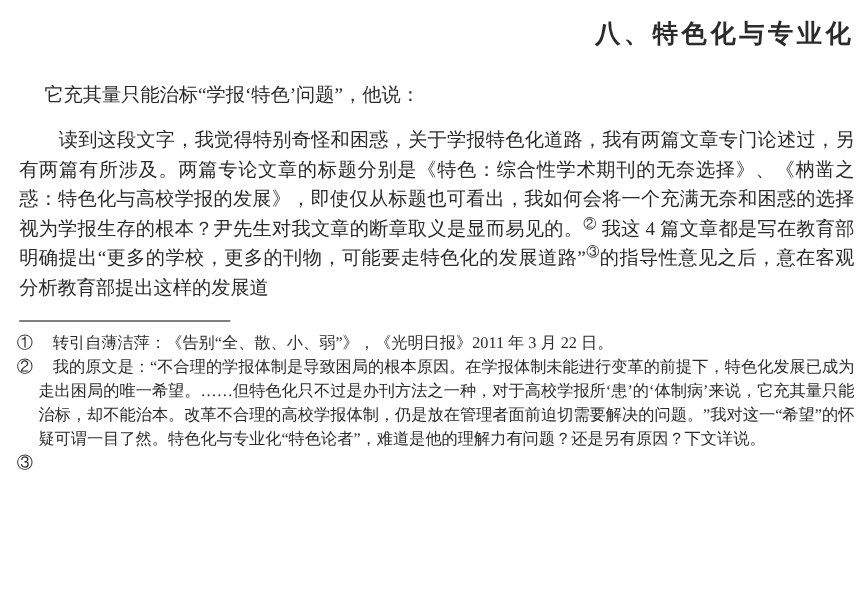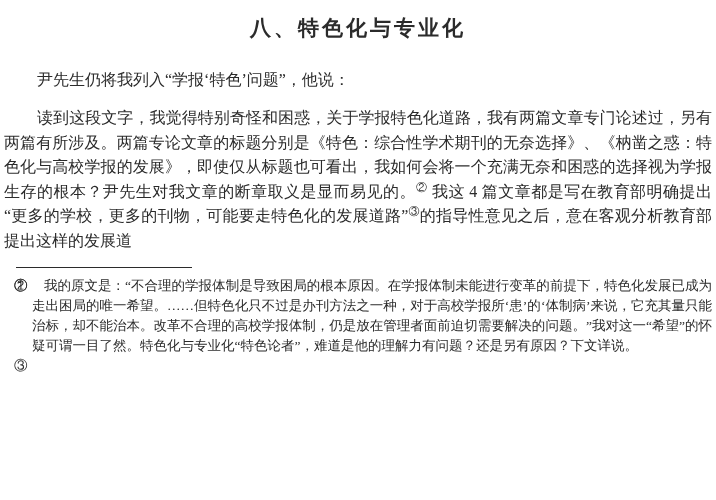--- a/index.html
+++ b/index.html
@@ -15,21 +15,21 @@
     color: #2b2b2b;
     font-family: "Liberation Serif", "DejaVu Serif", serif;
     overflow: hidden;
     box-sizing: border-box;
     padding: 12px 4px 0 4px;
   }
   .title {
     margin: 2px 0 0 0;
     font-size: 21px;
     font-weight: 600;
-    text-align: center;
+    text-align: right;
     letter-spacing: 3px;
     color: #2b2b2b;
   }
   .intro {
     margin: 26px 0 0 0;
     font-size: 16px;
     line-height: 24px;
     text-indent: 33px;
     text-align: justify;
   }
@@ -37,21 +37,21 @@
     margin: 12px 0 0 0;
     padding: 0;
     font-size: 15.5px;
     font-style: italic;
     line-height: 22.5px;
     text-indent: 43px;
     text-align: justify;
     letter-spacing: 0.5px;
   }
   .body-para {
-    margin: 14px 0 0 0;
+    margin: 14px 0 0 12px;
     font-size: 16px;
     line-height: 24.5px;
     text-indent: 33px;
     text-align: justify;
   }
   .fnref {
     font-size: 11px;
     line-height: 0;
     vertical-align: super;
   }
@@ -79,31 +79,31 @@
     text-indent: 0;
   }
 </style>
 </head>
 <body>
 
 <div class="page">
 
   <h1 class="title">八、特色化与专业化</h1>
 
-  <p class="intro">尹先生仍将我列入“学报‘特色’问题”，他说：</p>
+  <p class="intro">它充其量只能治标“学报‘特色’问题”，他说：</p>
 
 
   <p class="body-para"><span>读到这段文字，我觉得特别奇怪和困惑，关于学报特色化道路，我有两篇文章专门论述过，另有两篇有所涉及。两篇专论文章的标题分别是《特色：综合性学术期刊的无奈选择》、《枘凿之惑：特色化与高校学报的发展》，即使仅从标题也可看出，我如何会将一个充满无奈和困惑的选择视为学报生存的根本？尹先生对我文章的断章取义是显而易见的。</span><sup class="fnref">②</sup><span> 我这 4 篇文章都是写在教育部明确提出“更多的学校，更多的刊物，可能要走特色化的发展道路”</span><sup class="fnref">③</sup><span>的指导性意见之后，意在客观分析教育部提出这样的发展道</span></p>
 
   <hr class="fn-rule">
 
   <div class="footnotes">
 
     <div class="fn-row">
-      <span class="fn-marker">①</span>
+      <span class="fn-marker">①</span><span class="fn-text">转引自薄洁萍：《告别“全、散、小、弱”》，《光明日报》2011 年 3 月 22 日。</span>
     </div>
 
     <div class="fn-row">
       <span class="fn-marker">②</span><span class="fn-text">我的原文是：“不合理的学报体制是导致困局的根本原因。在学报体制未能进行变革的前提下，特色化发展已成为走出困局的唯一希望。……但特色化只不过是办刊方法之一种，对于高校学报所‘患’的‘体制病’来说，它充其量只能治标，却不能治本。改革不合理的高校学报体制，仍是放在管理者面前迫切需要解决的问题。”我对这一“希望”的怀疑可谓一目了然。特色化与专业化“特色论者”，难道是他的理解力有问题？还是另有原因？下文详说。</span>
     </div>
 
     <div class="fn-row">
       <span class="fn-marker">③</span>
     </div>
 

